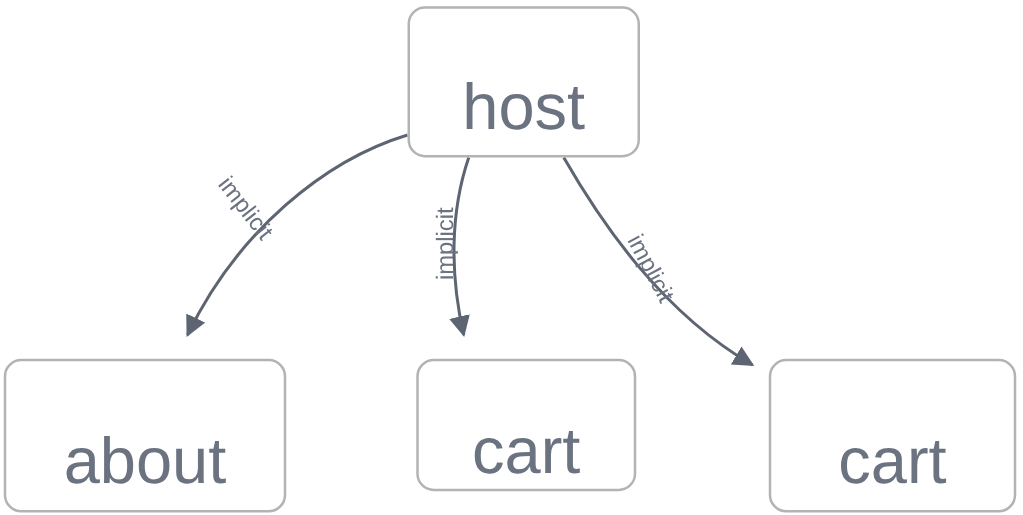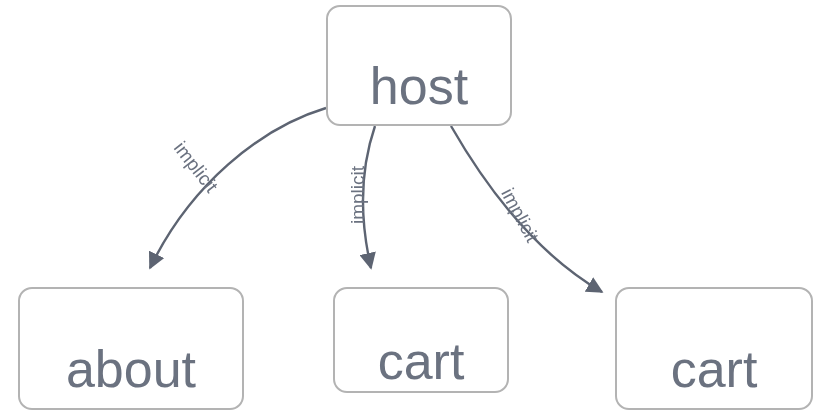--- a/index.html
+++ b/index.html
@@ -87,21 +87,21 @@
 
   <g>
     <path d="M 451 126 C 482 180, 530 250, 602 292" fill="none" stroke="#5d6472" stroke-width="2.4" marker-end="url(#arrow-head)"></path>
   </g>
 </svg>
 
 <div class="node-box" id="node-host" style="left:326px; top:5px; width:186px; height:121px;">
   <span class="node-label">host</span>
 </div>
 
-<div class="node-box" id="node-about" style="left:18px; top:287px; width:226px; height:123px;">
+<div class="node-box" id="node-about" style="left:3px; top:287px; width:226px; height:123px;">
   <span class="node-label">about</span>
 </div>
 
 <div class="node-box" id="node-cart" style="left:333px; top:287px; width:176px; height:106px;">
   <span class="node-label">cart</span>
 </div>
 
 <div class="node-box" id="node-shop" style="left:615px; top:287px; width:198px; height:123px;">
   <span class="node-label">cart</span>
 </div>

